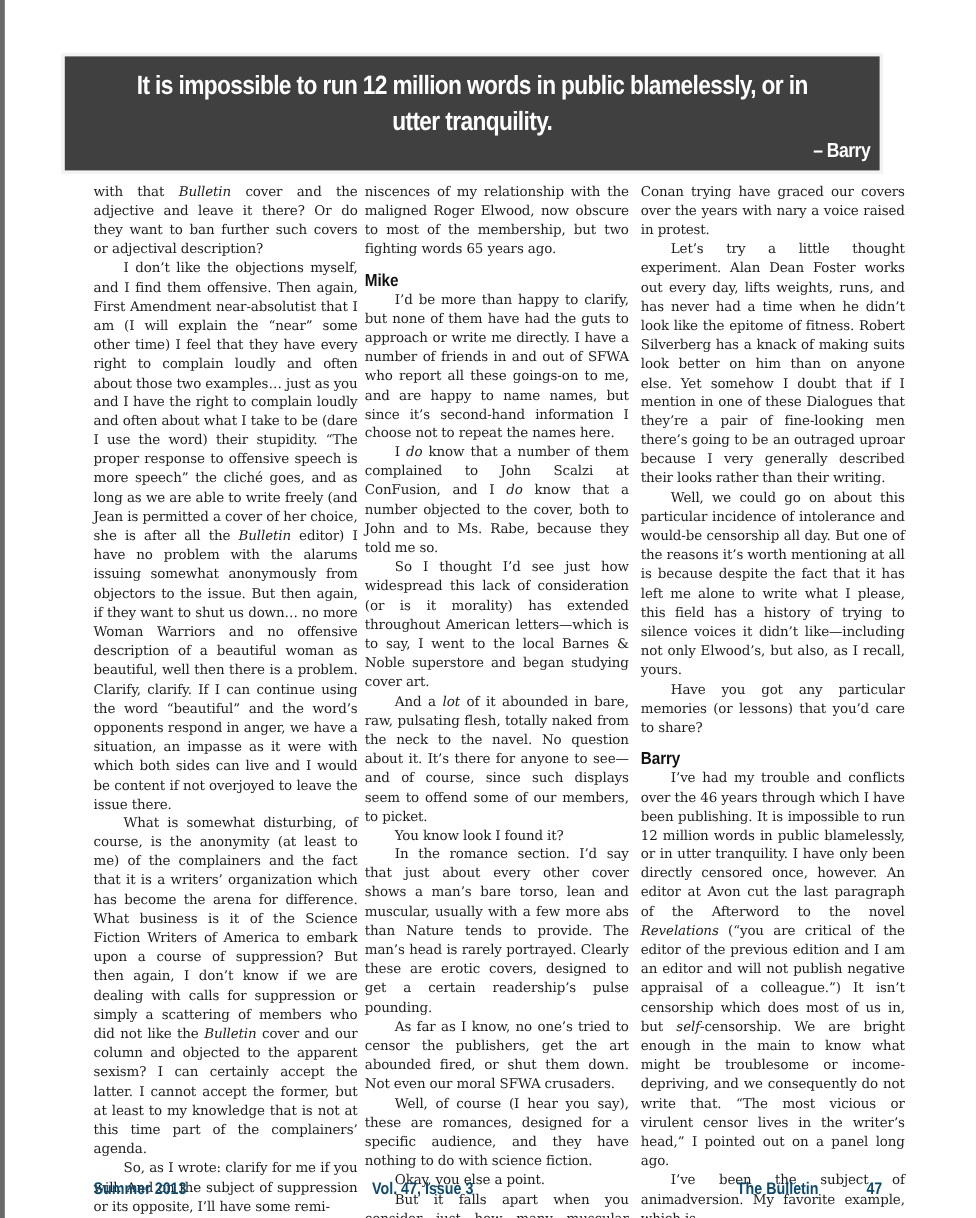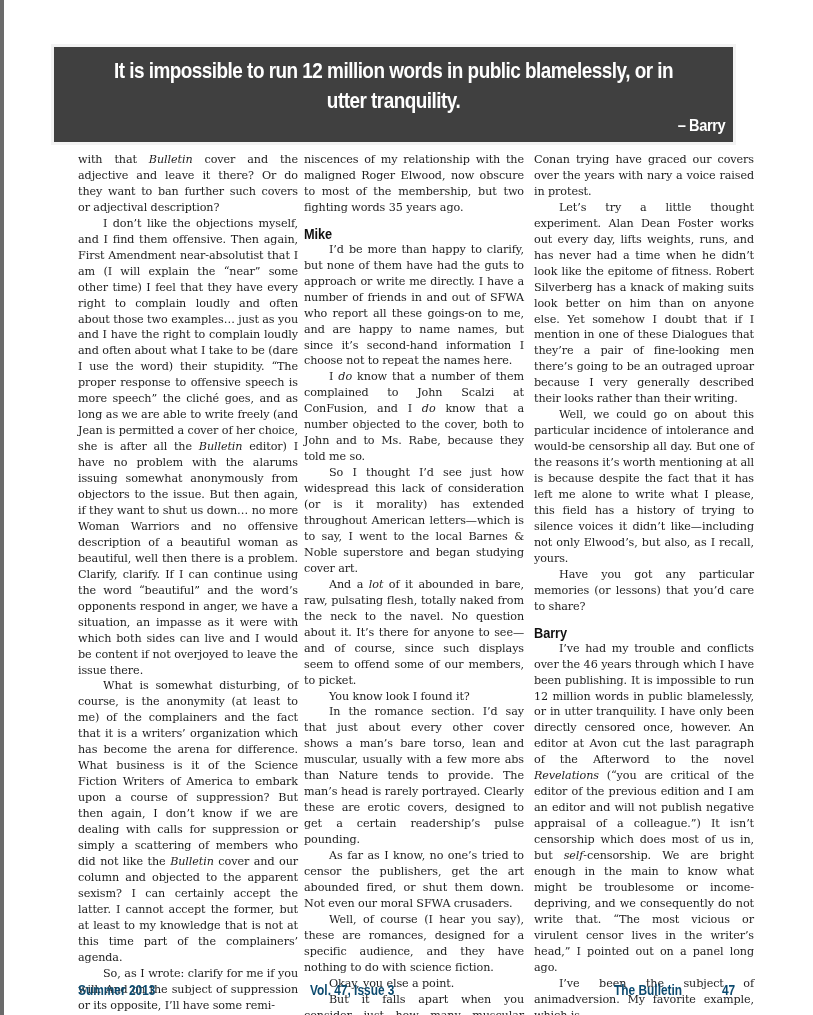--- a/index.html
+++ b/index.html
@@ -82,21 +82,21 @@
   </div>
 
   <div class="columns">
     <div class="col">
         <p class="noindent">with that <i>Bulletin</i> cover and the adjective and leave it there? Or do they want to ban further such covers or adjectival description?</p>
         <p>I don’t like the objections myself, and I find them offensive. Then again, First Amendment near-absolutist that I am (I will explain the “near” some other time) I feel that they have every right to complain loudly and often about those two examples… just as you and I have the right to complain loudly and often about what I take to be (dare I use the word) their stupidity. “The proper response to offensive speech is more speech” the cliché goes, and as long as we are able to write freely (and Jean is permitted a cover of her choice, she is after all the <i>Bulletin</i> editor) I have no problem with the alarums issuing somewhat anonymously from objectors to the issue. But then again, if they want to shut us down… no more Woman Warriors and no offensive description of a beautiful woman as beautiful, well then there is a problem. Clarify, clarify. If I can continue using the word “beautiful” and the word’s opponents respond in anger, we have a situation, an impasse as it were with which both sides can live and I would be content if not overjoyed to leave the issue there.</p>
         <p>What is somewhat disturbing, of course, is the anonymity (at least to me) of the complainers and the fact that it is a writers’ organization which has become the arena for difference. What business is it of the Science Fiction Writers of America to embark upon a course of suppression? But then again, I don’t know if we are dealing with calls for suppression or simply a scattering of members who did not like the <i>Bulletin</i> cover and our column and objected to the apparent sexism? I can certainly accept the latter. I cannot accept the former, but at least to my knowledge that is not at this time part of the complainers’ agenda.</p>
         <p>So, as I wrote: clarify for me if you will. And on the subject of suppression or its opposite, I’ll have some remi-</p>
       </div>
     <div class="col">
-        <p class="noindent">niscences of my relationship with the maligned Roger Elwood, now obscure to most of the membership, but two fighting words 35 years ago.</p>
+        <p class="noindent">niscences of my relationship with the maligned Roger Elwood, now obscure to most of the membership, but two fighting words 65 years ago.</p>
         <h3>Mike</h3>
         <p>I’d be more than happy to clarify, but none of them have had the guts to approach or write me directly. I have a number of friends in and out of SFWA who report all these goings-on to me, and are happy to name names, but since it’s second-hand information I choose not to repeat the names here.</p>
         <p>I <i>do</i> know that a number of them complained to John Scalzi at ConFusion, and I <i>do</i> know that a number objected to the cover, both to John and to Ms. Rabe, because they told me so.</p>
         <p>So I thought I’d see just how widespread this lack of consideration (or is it morality) has extended throughout American letters—which is to say, I went to the local Barnes &amp; Noble superstore and began studying cover art.</p>
         <p>And a <i>lot</i> of it abounded in bare, raw, pulsating flesh, totally naked from the neck to the navel. No question about it. It’s there for anyone to see—and of course, since such displays seem to offend some of our members, to picket.</p>
         <p>You know look I found it?</p>
         <p>In the romance section. I’d say that just about every other cover shows a man’s bare torso, lean and muscular, usually with a few more abs than Nature tends to provide. The man’s head is rarely portrayed. Clearly these are erotic covers, designed to get a certain readership’s pulse pounding.</p>
         <p>As far as I know, no one’s tried to censor the publishers, get the art abounded fired, or shut them down. Not even our moral SFWA crusaders.</p>
         <p>Well, of course (I hear you say), these are romances, designed for a specific audience, and they have nothing to do with science fiction.</p>
         <p>Okay, you else a point.</p>

